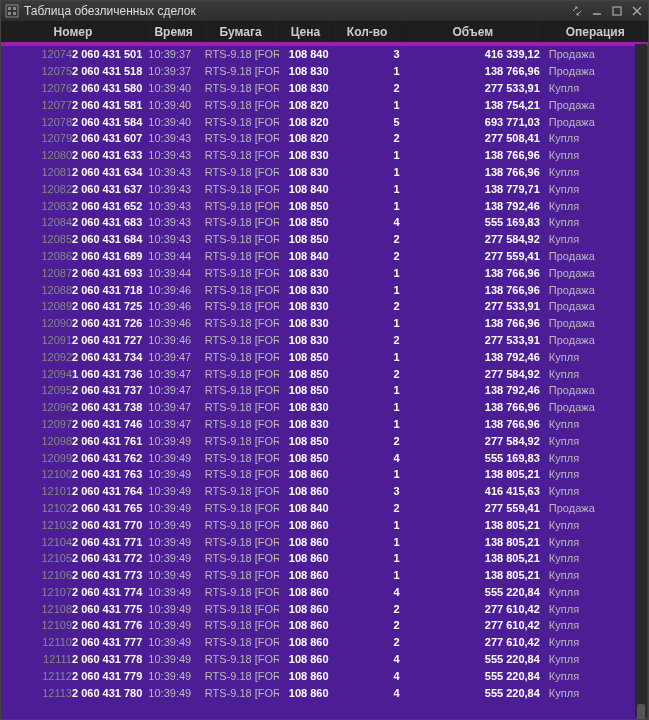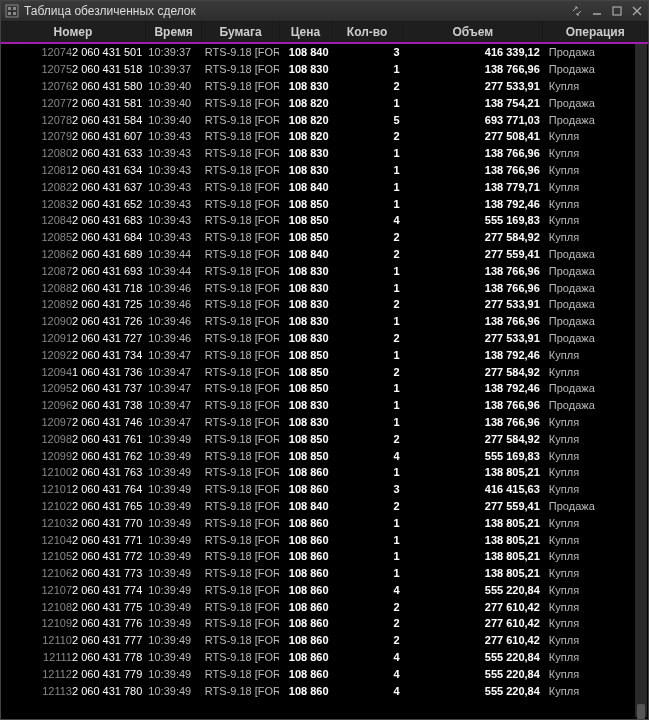--- a/index.html
+++ b/index.html
@@ -1,30 +1,30 @@
 <!DOCTYPE html>
 <html><head>
 <meta charset="utf-8">
 <style>
   html,body{margin:0;padding:0;background:#1a1a1a;color:#b8b8b8;font-family:Arial,sans-serif;font-size:11px;width:649px;height:720px;overflow:hidden}
-  .window{background:#000000;border:1px solid #444;width:647px;height:718px;display:flex;flex-direction:column}
+  .window{background:#4c1d95;border:1px solid #444;width:647px;height:718px;display:flex;flex-direction:column}
   .titlebar{display:flex;align-items:center;height:20px;background:linear-gradient(#3a3a3a,#2d2d2d);border-bottom:1px solid #1a1a1a;padding:0 4px}
   .titlebar .ico{width:14px;height:14px;margin-right:5px;display:inline-block;position:relative}
   .titlebar .ico svg{width:14px;height:14px}
   .titlebar .title{flex:1;color:#ddd;font-size:12px}
   .winbtns{display:flex;gap:6px}
   .winbtns span{width:14px;height:14px;display:flex;align-items:center;justify-content:center;cursor:pointer;color:#aaa;font-size:11px;line-height:1}
   .winbtns svg{width:12px;height:12px}
   .grid{flex:1;overflow:hidden;position:relative}
   table{border-collapse:collapse;width:100%;table-layout:fixed}
-  thead th{background:#1e1e1e;color:#ccc;font-weight:bold;text-align:center;height:18px;border-bottom:2px solid #a21caf;border-right:1px solid #1a1a1a;font-size:12px;padding:1px 2px;white-space:nowrap;overflow:hidden}
+  thead th{background:#1e1e1e;color:#ccc;font-weight:bold;text-align:center;height:18px;border-bottom:4px solid #a21caf;border-right:1px solid #1a1a1a;font-size:12px;padding:1px 2px;white-space:nowrap;overflow:hidden}
   tbody td{height:16.8px;padding:0 3px;white-space:nowrap;overflow:hidden;text-overflow:clip;border:none;font-size:11px}
   .c-num{width:138px;text-align:right;color:#999}
   .c-num .pre{color:#888}
-  .c-num .suf{color:#fff;font-weight:normal}
+  .c-num .suf{color:#fff;font-weight:bold}
   .c-time{width:54px;color:#bbb}
   .c-sec{width:74px;text-align:left;color:#bbb}
   .c-price{width:50px;text-align:right;color:#fff;font-weight:bold}
   .c-qty{width:68px;text-align:right;color:#fff;font-weight:bold}
   .c-vol{width:134px;text-align:right;color:#fff;font-weight:bold}
   .c-op{width:64px;text-align:left;color:#bbb;padding-left:6px}
   .scrollbar{position:absolute;right:1px;top:22px;bottom:2px;width:12px;background:#2a2a2a}
   .scrollbar .thumb{position:absolute;left:2px;right:2px;top:660px;height:16px;background:#555;border-radius:2px}
 </style>
 </head>

